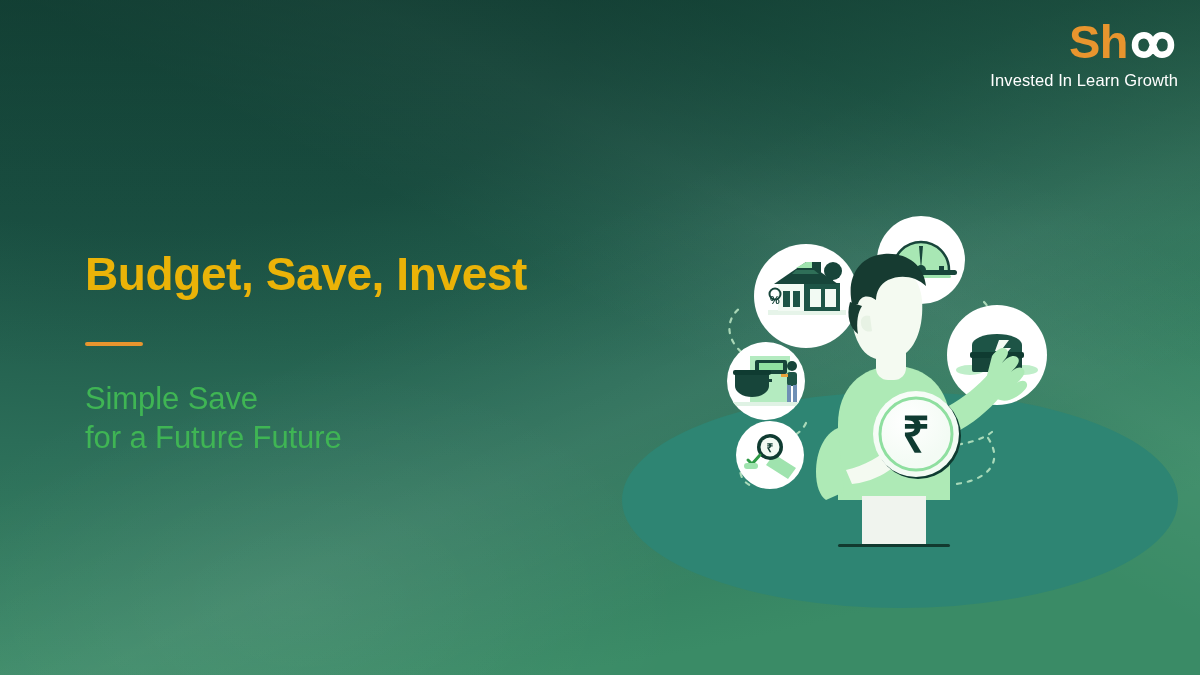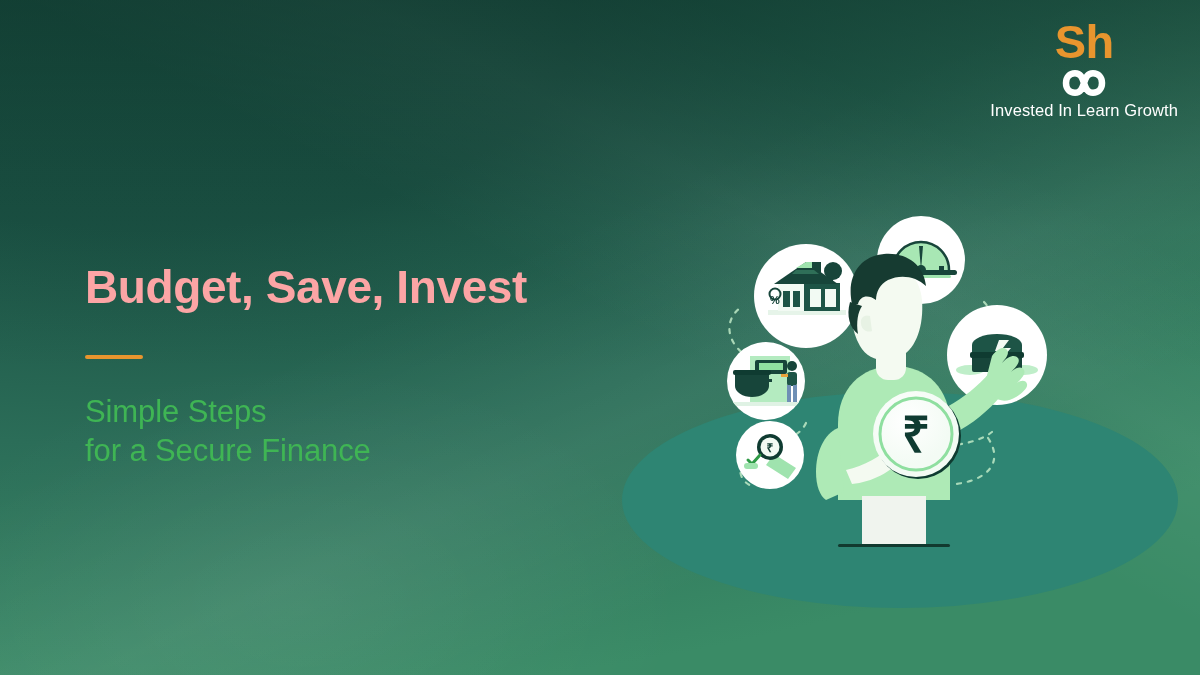--- a/index.html
+++ b/index.html
@@ -48,21 +48,20 @@
   }
   .logo-word {
     font-size:47px;
     font-weight:bold;
     color:#e8952e;
     letter-spacing:-0.5px;
     line-height:1;
     display:flex;
     align-items:center;
     justify-content:flex-end;
-    flex-direction:column;
   }
   .logo-word .seg { display:inline-block; }
   .logo-inf {
     display:inline-block;
     width:48px; height:30px;
     position:relative;
     margin:0 1px;
     transform: translateY(3px);
   }
   .logo-inf svg { display:block; width:100%; height:100%; }
@@ -80,24 +79,24 @@
     font-size:41px;
     font-weight:normal;
     color:#eef5f0;
     line-height:1.12;
     letter-spacing:-0.2px;
     white-space:nowrap;
   }
   .head-2 {
     font-size:46px;
     font-weight:bold;
-    color:#fca5a5;
+    color:#eab308;
     line-height:1.12;
     letter-spacing:-0.4px;
-    margin-top:16px;
+    margin-top:3px;
     white-space:nowrap;
   }
   .rule {
     width:58px; height:4px;
     background:#e8952e;
     border-radius:2px;
     margin-top:41px;
   }
   .sub {
     margin-top:33px;
@@ -139,22 +138,22 @@
         </svg>
       </span>
     </div>
     <div class="logo-tag">Invested In Learn Growth</div>
   </div>
 
   <div class="copy">
     <div class="head-2">Budget, Save, Invest</div>
     <div class="rule"></div>
     <div class="sub">
-      <div>Simple Steps</div>
-      <div>for a Secure Finance</div>
+      <div>Simple Save</div>
+      <div>for a Future Future</div>
     </div>
   </div>
 
   <div class="art">
     <svg viewBox="0 0 580 400" aria-hidden="true">
       <defs>
         <clipPath id="clipHouse">
             <circle cx="206" cy="126" r="52"></circle>
           </clipPath>
         <clipPath id="clipAtm">

